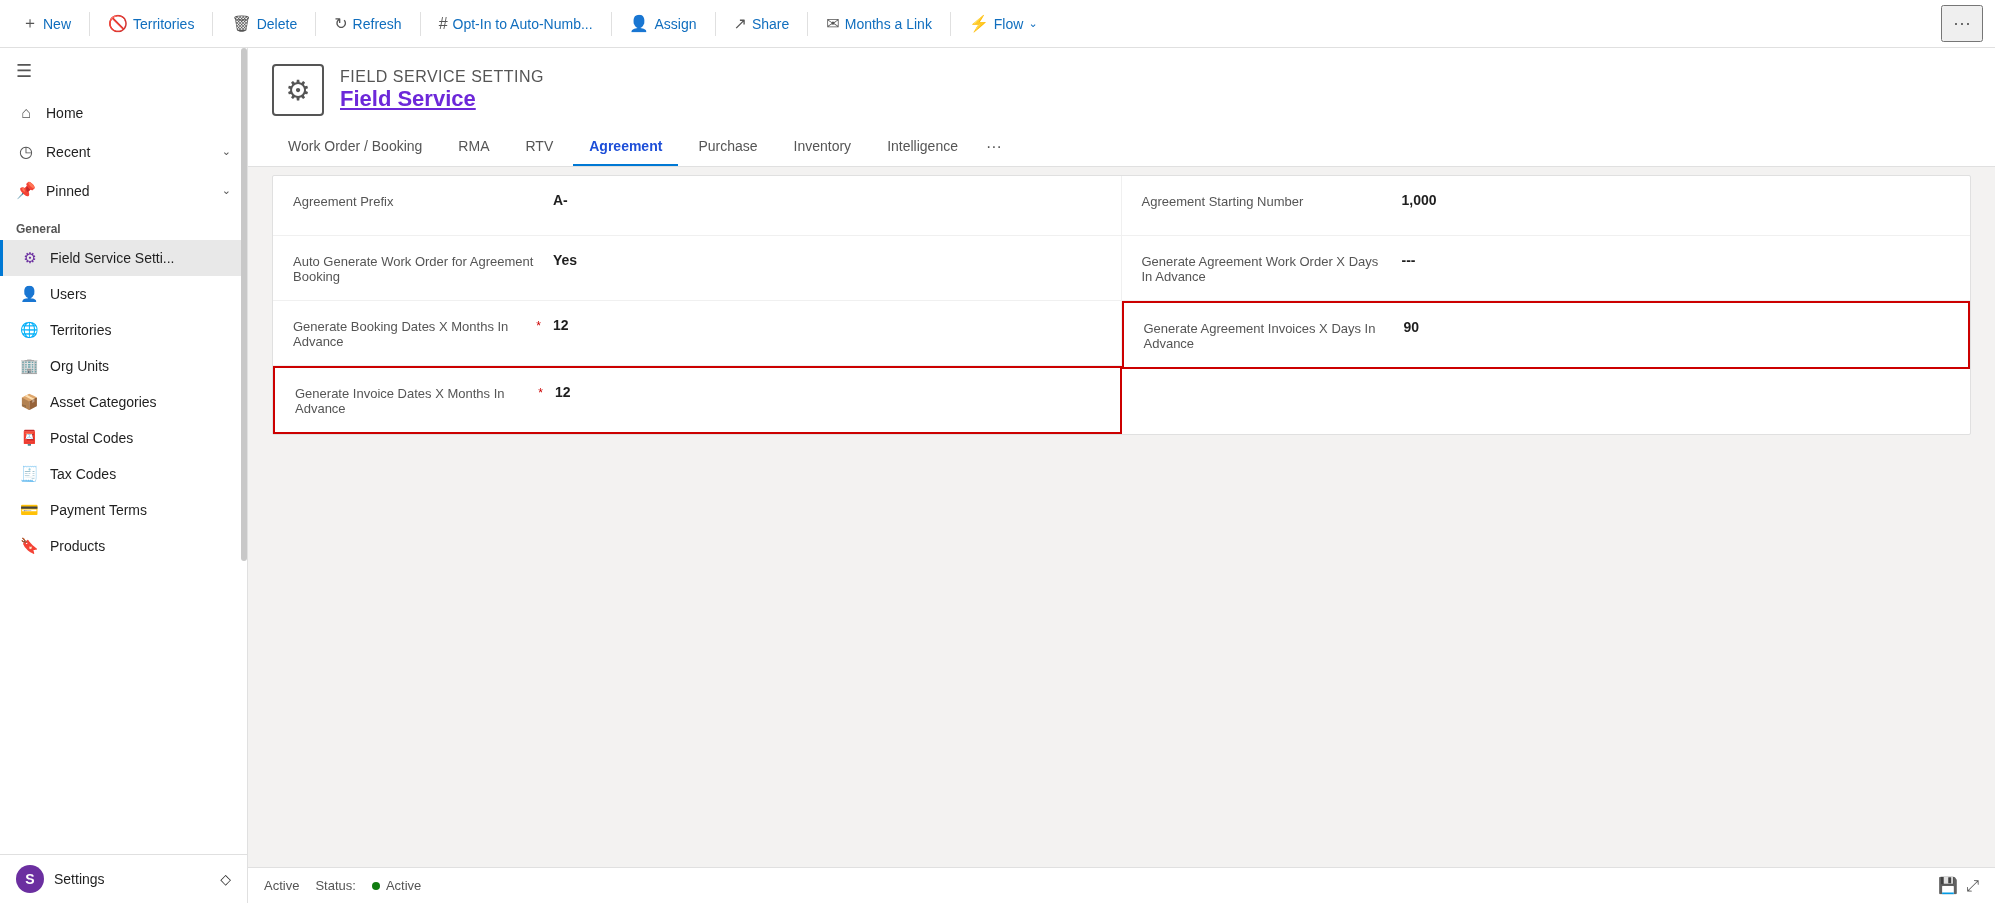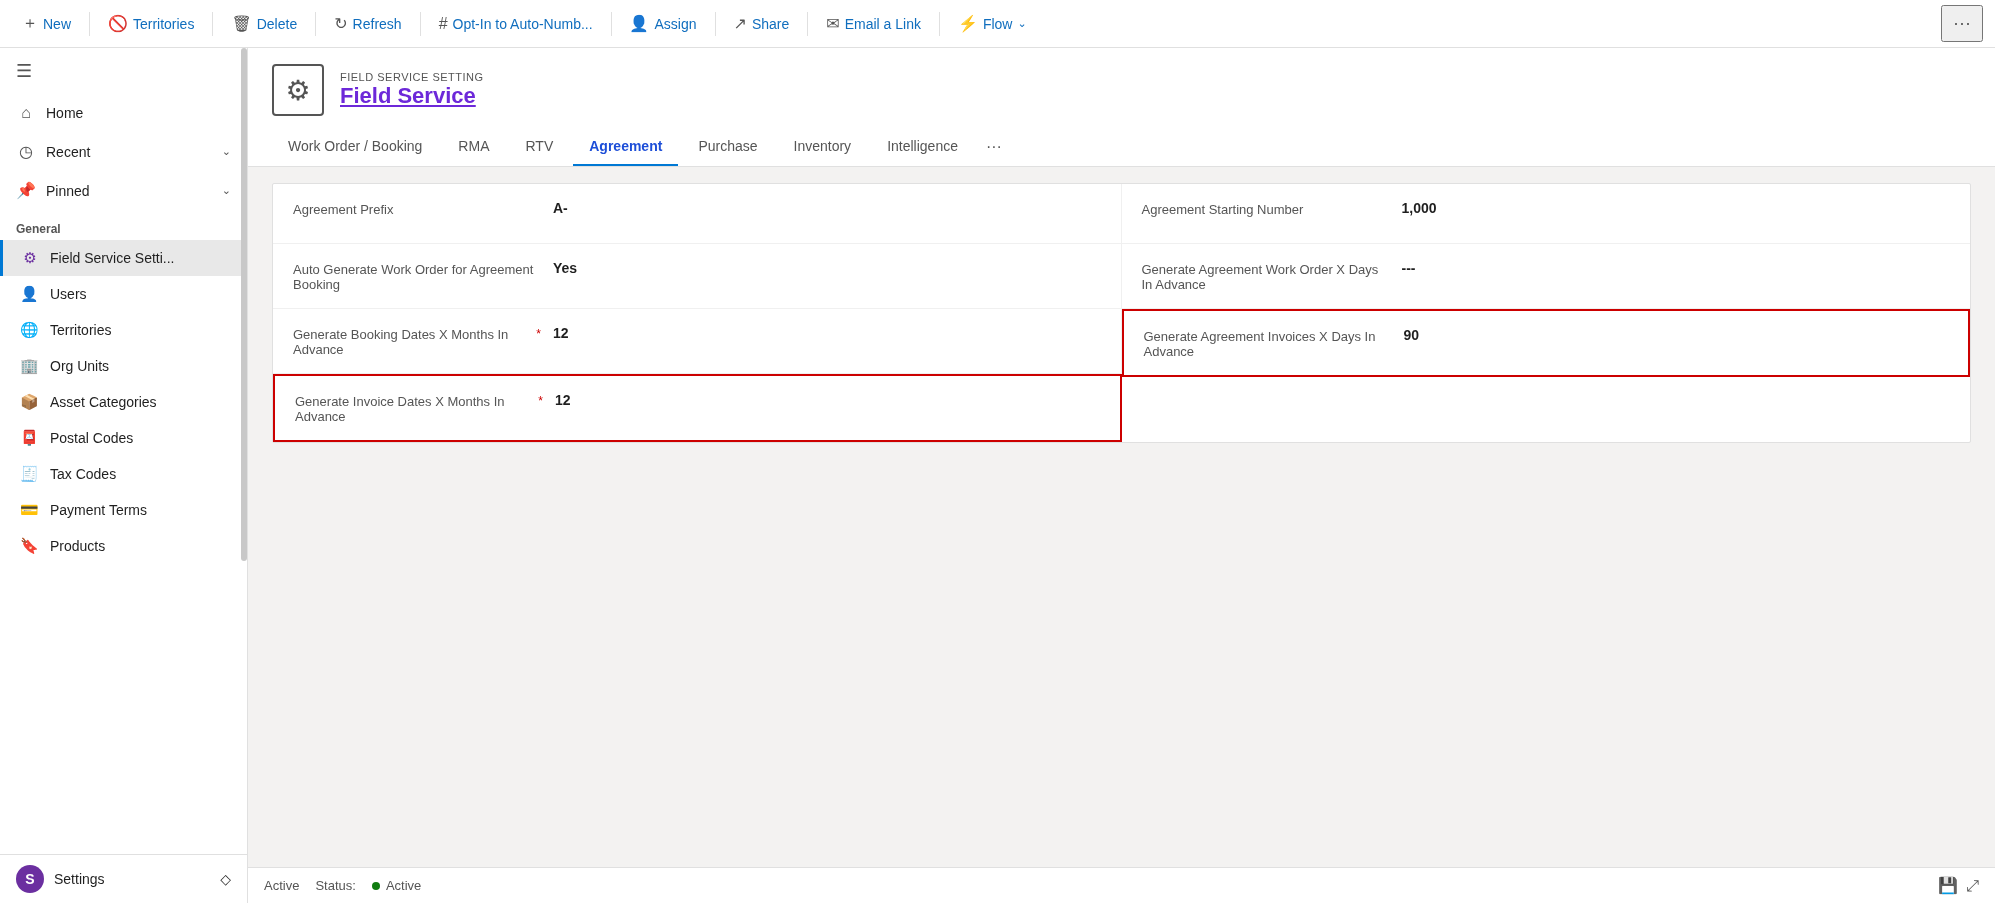--- a/index.html
+++ b/index.html
@@ -98,41 +98,41 @@
       margin-bottom: 12px;
     }
     .record-icon {
       width: 52px; height: 52px;
       border: 2px solid #555;
       border-radius: 4px;
       display: flex; align-items: center; justify-content: center;
       font-size: 28px; color: #555;
     }
     .record-title-block {}
-    .record-subtitle { font-size: 11px; color: #555; text-transform: uppercase; letter-spacing: 0.5px; }
+    .record-subtitle { font-size: 16px; color: #555; text-transform: uppercase; letter-spacing: 0.5px; }
     .record-title { font-size: 22px; font-weight: 600; color: #6d28d9; text-decoration: underline; }
 
     
     .tabs {
       display: flex; align-items: center; gap: 4px;
     }
     .tab {
       padding: 10px 16px;
       cursor: pointer; font-size: 14px; color: #555;
       border-bottom: 2px solid transparent;
       white-space: nowrap;
     }
     .tab.active { color: #1d4ed8; border-bottom: 2px solid #0078d4; font-weight: 600; }
     .tab-more { padding: 10px 8px; cursor: pointer; color: #555; font-size: 16px; }
 
     
     .form-area {
       flex: 1;
       overflow-y: auto;
-      padding: 16px 24px;
+      padding: 8px 24px;
     }
     .form-card {
       background: #fff;
       border: 1px solid #e0e0e0;
       border-radius: 2px;
       padding: 0;
     }
     .form-row {
       display: flex; align-items: flex-start;
       padding: 16px 20px;
@@ -222,21 +222,21 @@
     <span>Assign</span>
   </button>
   <div class="toolbar-sep"></div>
   <button class="toolbar-btn">
     <span class="icon">↗</span>
     <span>Share</span>
   </button>
   <div class="toolbar-sep"></div>
   <button class="toolbar-btn">
     <span class="icon">✉</span>
-    <span>Email a Link</span>
+    <span>Months a Link</span>
   </button>
   <div class="toolbar-sep"></div>
   <button class="toolbar-btn">
     <span class="icon">⚡</span>
     <span>Flow</span>
     <span style="font-size:11px;">⌄</span>
   </button>
   <button class="toolbar-more">···</button>
 </div>
 

